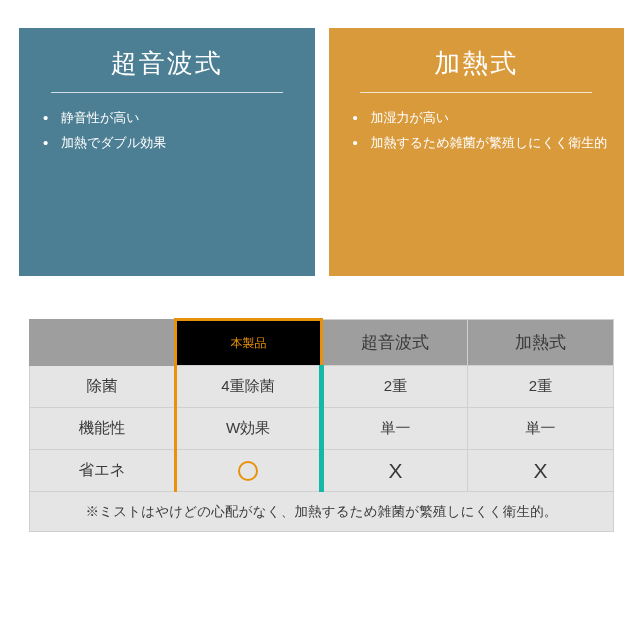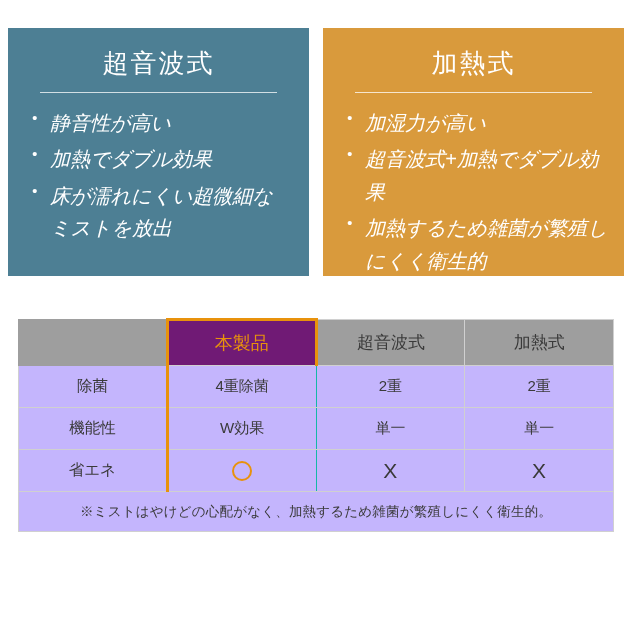--- a/index.html
+++ b/index.html
@@ -7,21 +7,21 @@
     width: 640px;
     height: 640px;
     background: #ffffff;
     font-family: "Liberation Sans", sans-serif;
   }
   .page {
     position: relative;
     width: 640px;
     height: 640px;
     background: #ffffff;
-    padding: 28px 16px 0 8px;
+    padding: 28px 16px 0 19px;
   }
 
   
   .panels {
     display: flex;
     gap: 14px;
     height: 248px;
   }
   .panel {
     flex: 1;
@@ -52,24 +52,23 @@
     background: rgba(255,255,255,0.75);
   }
 
   .panel-list {
     list-style: none;
     padding-left: 6px;
   }
   .panel-list li {
     position: relative;
     padding-left: 20px;
-    font-size: 20px;
+    font-size: 13px;
     line-height: 1.62;
     margin-bottom: 4px;
-    font-style: italic;
   }
   .panel-list li::before {
     content: "\2022";
     position: absolute;
     left: 2px;
     top: -1px;
     font-size: 15px;
   }
 
   
@@ -94,38 +93,38 @@
     font-size: 17px;
     color: #ffffff;
     background: #9e9e9e;
     border-color: #9e9e9e;
   }
   thead th.corner {
     background: #9e9e9e;
     border-color: #9e9e9e;
   }
   thead th.highlight {
-    background: #701a75;
+    background: #000000;
     color: #e8920c;
-    font-size: 18px;
+    font-size: 12px;
     border: 3px solid #e8920c;
     border-bottom: none;
   }
   tbody td {
     height: 42px;
     font-size: 15px;
-    background: #c4b5fd;
+    background: #e5e5e5;
     margin-top: 48px;
   }
   tbody td.rowlabel {
     font-size: 15.5px;
   }
   tbody td.prod {
     border-left: 3px solid #e8920c;
-    border-right: 1px solid #14b8a6;
+    border-right: 5px solid #14b8a6;
   }
   tbody tr:last-child td.prod {
     border-bottom: 3px solid #e8920c;
   }
   .mark-o {
     display: inline-block;
     width: 20px;
     height: 20px;
     border: 2px solid #e8920c;
     border-radius: 50%;
@@ -147,29 +146,27 @@
 
 <div class="page">
 
   <div class="panels">
 
     <div class="panel panel-ultrasonic">
       <div class="panel-title">超音波式</div>
       <ul class="panel-list">
         <li>静音性が高い</li>
         <li>加熱でダブル効果</li>
-        <li>床が濡れにくい超微細なミストを放出</li>
       </ul>
     </div>
 
     <div class="panel panel-heating">
       <div class="panel-title">加熱式</div>
       <ul class="panel-list">
         <li>加湿力が高い</li>
-        <li>超音波式+加熱でダブル効果</li>
         <li>加熱するため雑菌が繁殖しにくく衛生的</li>
       </ul>
     </div>
 
   </div>
 
   <div class="table-wrap">
     <table class="compare">
       <thead>
         <tr>

